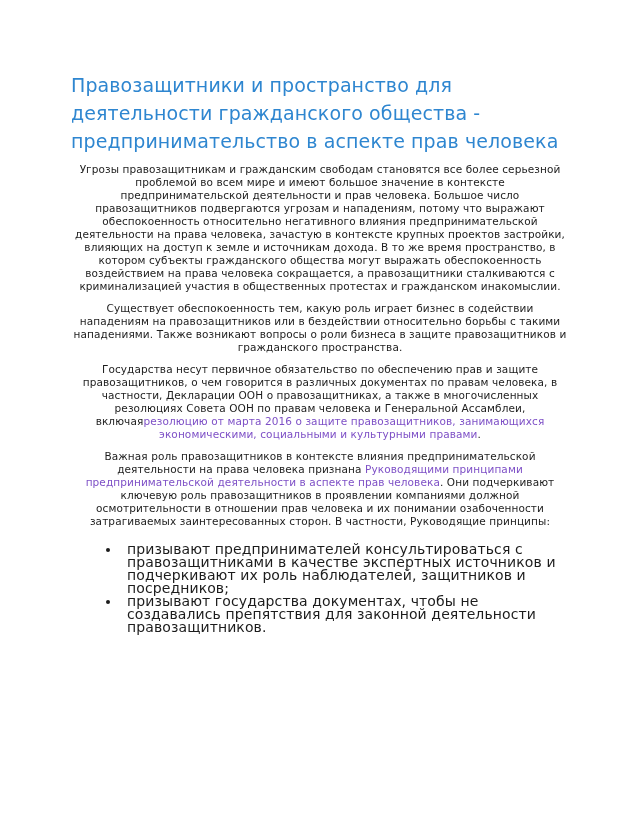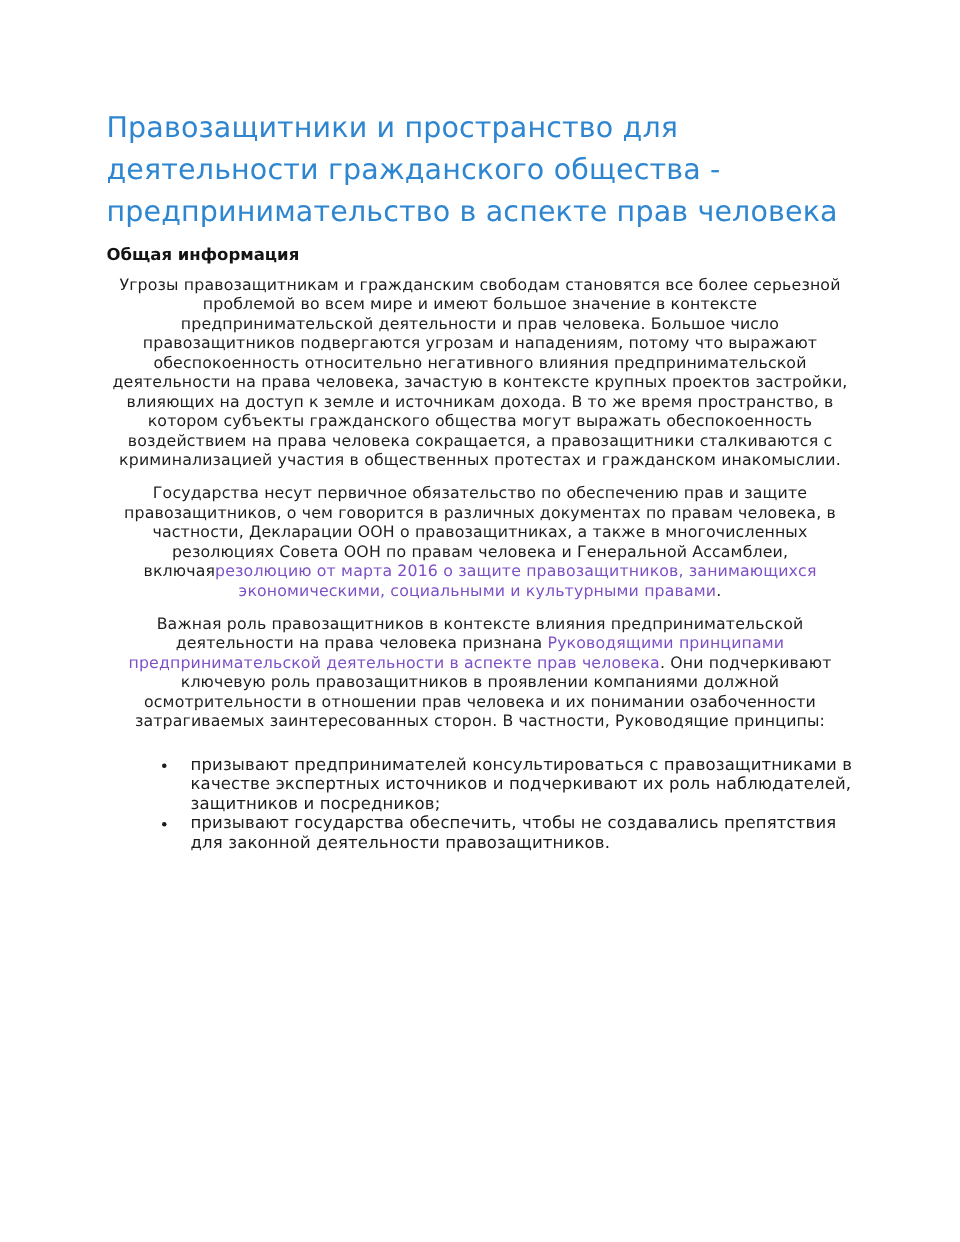--- a/index.html
+++ b/index.html
@@ -39,47 +39,47 @@
     letter-spacing: 0.1px;
     text-align: center;
   }
   .doc-link {
     color: #7d4fc6;
     cursor: pointer;
   }
   ul.bullets {
     margin: 15px 0 0 0;
     padding-left: 50px;
-    font-size: 11px;
+    font-size: 14px;
     line-height: 13px;
     letter-spacing: 0.1px;
   }
   ul.bullets li {
     padding-left: 6px;
     margin: 0;
   }
   .wg {
     margin-top: 22px;
   }
 </style>
 </head>
 <body>
 
 <div class="page">
 
   <h1 class="title">Правозащитники и пространство для деятельности гражданского общества - предпринимательство в аспекте прав человека</h1>
 
-  <h2 class="h2">Общая информация</h2>
 
   <p class="body">Угрозы правозащитникам и гражданским свободам становятся все более серьезной проблемой во всем мире и имеют большое значение в контексте предпринимательской деятельности и прав человека. Большое число правозащитников подвергаются угрозам и нападениям, потому что выражают обеспокоенность относительно негативного влияния предпринимательской деятельности на права человека, зачастую в контексте крупных проектов застройки, влияющих на доступ к земле и источникам дохода. В то же время пространство, в котором субъекты гражданского общества могут выражать обеспокоенность воздействием на права человека сокращается, а правозащитники сталкиваются с криминализацией участия в общественных протестах и гражданском инакомыслии.</p>
 
+  <p class="body">Существует обеспокоенность тем, какую роль играет бизнес в содействии нападениям на правозащитников или в бездействии относительно борьбы с такими нападениями. Также возникают вопросы о роли бизнеса в защите правозащитников и гражданского пространства.</p>
 
   <p class="body"><span>Государства несут первичное обязательство по обеспечению прав и защите правозащитников, о чем говорится в различных документах по правам человека, в частности, Декларации ООН о правозащитниках, а также в многочисленных резолюциях Совета ООН по правам человека и Генеральной Ассамблеи, включая</span><a class="doc-link">резолюцию от марта 2016 о защите правозащитников, занимающихся экономическими, социальными и культурными правами</a><span>.</span></p>
 
   <p class="body"><span>Важная роль правозащитников в контексте влияния предпринимательской деятельности на права человека признана </span><a class="doc-link">Руководящими принципами предпринимательской деятельности в аспекте прав человека</a><span>. Они подчеркивают ключевую роль правозащитников в проявлении компаниями должной осмотрительности в отношении прав человека и их понимании озабоченности затрагиваемых заинтересованных сторон. В частности, Руководящие принципы:</span></p>
 
   <ul class="bullets">
     <li>призывают предпринимателей консультироваться с правозащитниками в качестве экспертных источников и подчеркивают их роль наблюдателей, защитников и посредников;</li>
-    <li>призывают государства обеспечить, чтобы не создавались препятствия для законной деятельности правозащитников.</li>
+    <li>призывают государства документах, чтобы не создавались препятствия для законной деятельности правозащитников.</li>
   </ul>
 
 
 </div>
 
 </body></html>

